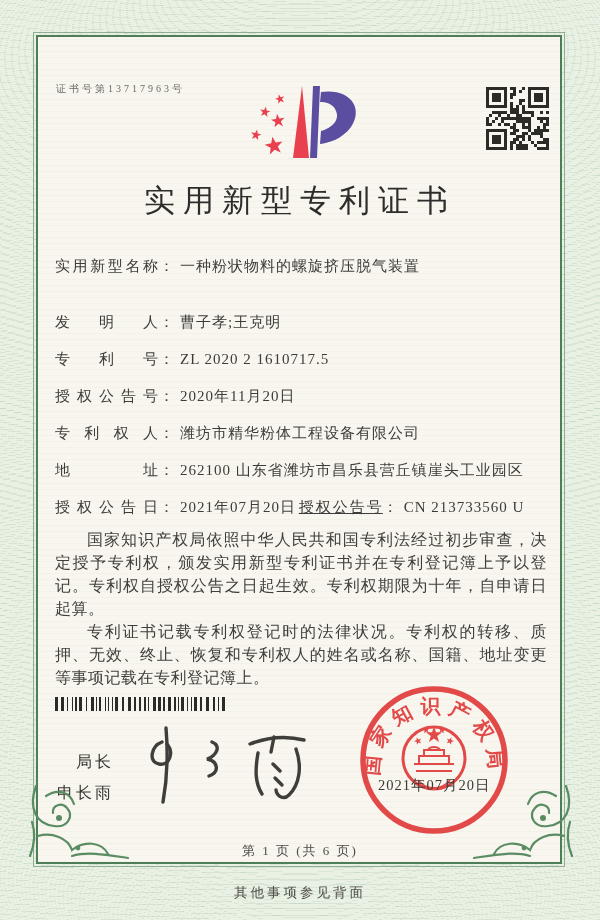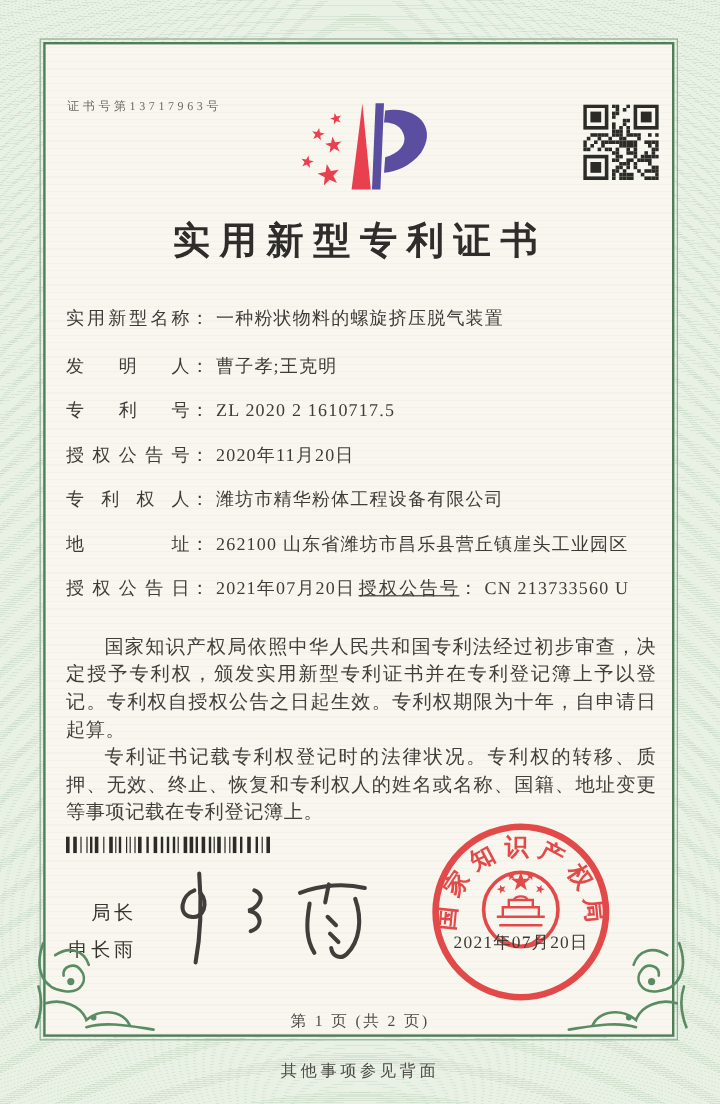--- a/index.html
+++ b/index.html
@@ -17,24 +17,24 @@
     background-image:repeating-linear-gradient(0deg, rgba(170,190,160,.07) 0 1px, transparent 1px 6px);
     border:2px solid #4e7e58;
     outline:1px solid #8fae94;
     outline-offset:2px;
     box-sizing:border-box;
   }
   .cert-no{position:absolute;left:56px;top:82px;font-size:10px;letter-spacing:3px;color:#6a6a68;}
   .logo{position:absolute;left:232px;top:82px;}
   .qr{position:absolute;left:486px;top:87px;}
   .title{position:absolute;left:0;top:180px;width:100%;text-align:center;
-    font-size:31px;font-weight:700;letter-spacing:8px;color:#2e2d2b;}
+    font-size:31px;font-weight:400;letter-spacing:8px;color:#2e2d2b;}
   .fields{position:absolute;left:55px;top:255px;width:500px;font-size:15px;color:#3d3c39;}
   .frow{line-height:22px;margin-bottom:15px;white-space:nowrap;}
-  .frow.first{margin-bottom:18px;}
+  .frow.first{margin-bottom:34px;}
   .flabel{display:inline-block;width:104px;text-align:justify;text-align-last:justify;vertical-align:top;letter-spacing:1px;}
   .colon{display:inline-block;margin-right:6px;}
   .fvalue{letter-spacing:1px;}
   .pair{display:inline-block;width:240px;vertical-align:top;}
   .pair2 .flabel{width:84px;text-decoration:underline;}
   .paras{position:absolute;left:55px;top:528px;width:492px;font-size:16px;line-height:23px;
     color:#403f3c;text-align:justify;}
   .paras p{margin:0;text-indent:2em;letter-spacing:.5px;}
   .barcode{position:absolute;left:55px;top:697px;}
   .officer{position:absolute;left:57px;top:746px;font-size:16px;color:#35342f;letter-spacing:3px;line-height:31px;text-align:right;}
@@ -331,21 +331,21 @@
           <path d="M63,82 L63,74 L93,74 L93,82"></path>
           <path d="M58,82 L98,82"></path>
           <path d="M60,89 L96,89"></path>
           <path d="M62,98 A20,20 0 0 0 94,98"></path>
         </g>
       </g>
     </g>
   </svg>
   <div class="seal-date">2021年07月20日</div>
 
-  <div class="pagenum">第 1 页 (共 2 页)</div>
+  <div class="pagenum">第 1 页 (共 6 页)</div>
   <div class="backnote">其他事项参见背面</div>
 
   <svg class="flourish fl-left" width="104" height="92" viewBox="0 0 104 92">
     <g fill="none" stroke="#5a8c64" stroke-width="2.2" stroke-linecap="round">
       <path d="M10,8 C2,30 10,46 28,48 C42,50 48,38 41,30 C36,24 26,27 27,35"></path>
       <path d="M20,18 C32,10 44,14 48,26"></path>
       <path d="M12,58 C26,54 42,60 46,72 C58,62 76,64 82,76"></path>
       <path d="M46,78 C62,73 82,77 102,80"></path>
       <path d="M6,44 C10,56 8,68 4,78"></path>
     </g>

